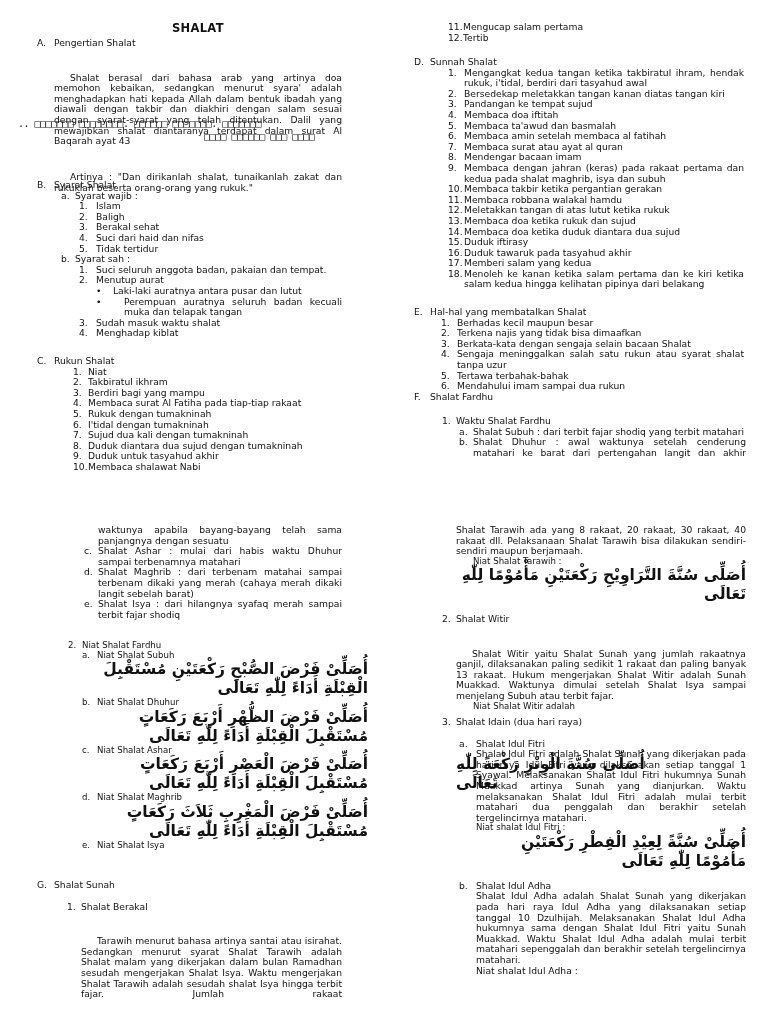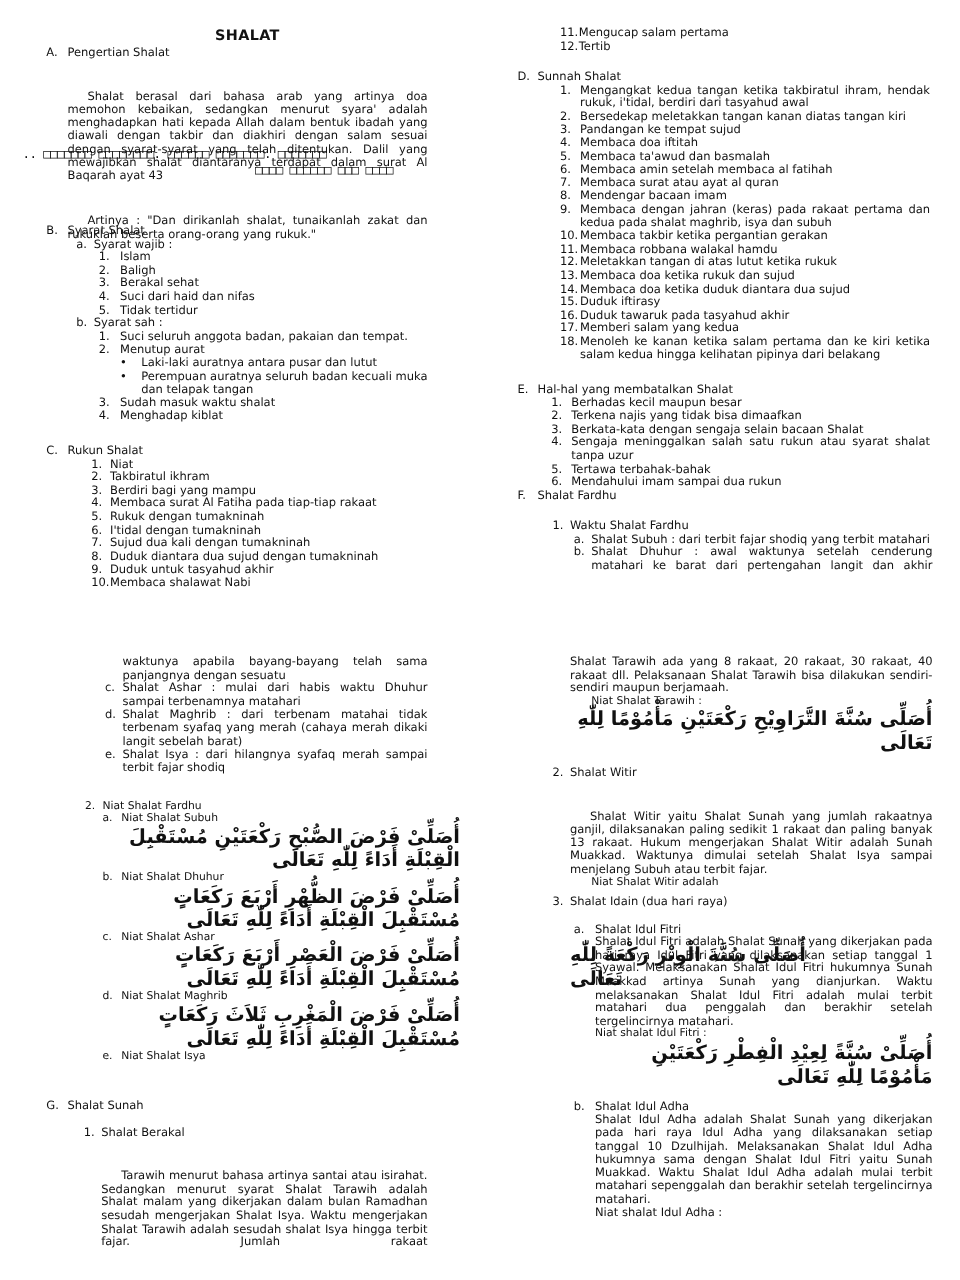--- a/index.html
+++ b/index.html
@@ -79,21 +79,21 @@
       <div class="row">
           <span class="mk" style="width:17px">2.</span>
           <span>Menutup aurat</span>
         </div>
       <div class="row" style="margin-left:17px;">
           <span class="mk bullet">•</span>
           <span style="margin-left:7px">Laki-laki auratnya antara pusar dan lutut</span>
         </div>
       <div class="row just" style="margin-left:17px;">
           <span class="mk bullet">•</span>
-          <span class="just" style="margin-left:7px">Perempuan auratnya seluruh badan kecuali muka dan telapak tangan</span>
+          <span class="just" style="margin-left:18px">Perempuan auratnya seluruh badan kecuali muka dan telapak tangan</span>
         </div>
       <div class="row">
           <span class="mk" style="width:17px">3.</span>
           <span>Sudah masuk waktu shalat</span>
         </div>
       <div class="row">
           <span class="mk" style="width:17px">4.</span>
           <span>Menghadap kiblat</span>
         </div>
     </div>
@@ -299,21 +299,21 @@
 
 <div class="page col-left">
   <div class="block" style="left:84px; top:525px; width:258px;">
     <div class="just" style="margin-left:14px; width:244px;">waktunya apabila bayang-bayang telah sama panjangnya dengan sesuatu</div>
     <div class="row">
         <span class="mk" style="width:14px">c.</span>
         <span class="just">Shalat Ashar : mulai dari habis waktu Dhuhur sampai terbenamnya matahari</span>
       </div>
     <div class="row">
         <span class="mk" style="width:14px">d.</span>
-        <span class="just">Shalat Maghrib : dari terbenam matahai tidak terbenam syafaq yang merah (cahaya merah dikaki langit sebelah barat)</span>
+        <span class="just">Shalat Maghrib : dari terbenam matahai sampai terbenam dikaki yang merah (cahaya merah dikaki langit sebelah barat)</span>
       </div>
     <div class="row">
         <span class="mk" style="width:14px">e.</span>
         <span class="just">Shalat Isya : dari hilangnya syafaq merah sampai terbit fajar shodiq</span>
       </div>
   </div>
 
   <div class="block" style="left:68px; top:640px; width:300px;">
     <div class="row" style="font-size:8.6px;">
         <span class="mk" style="width:14px">2.</span>

